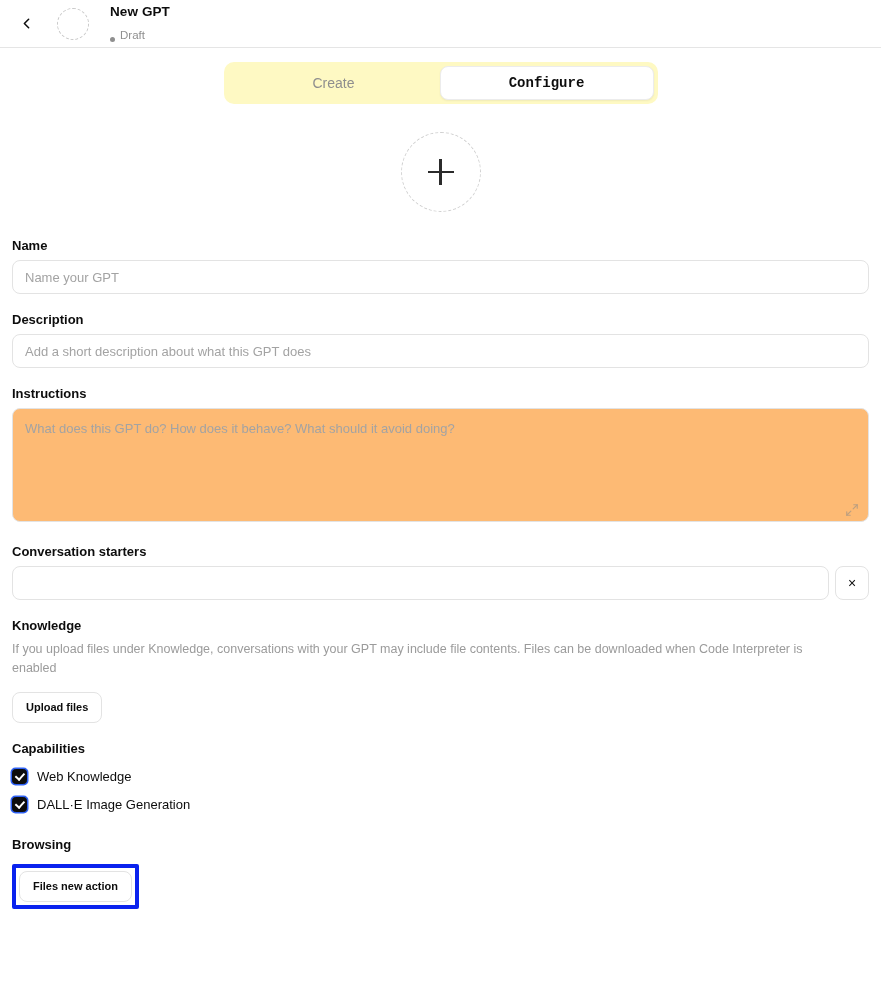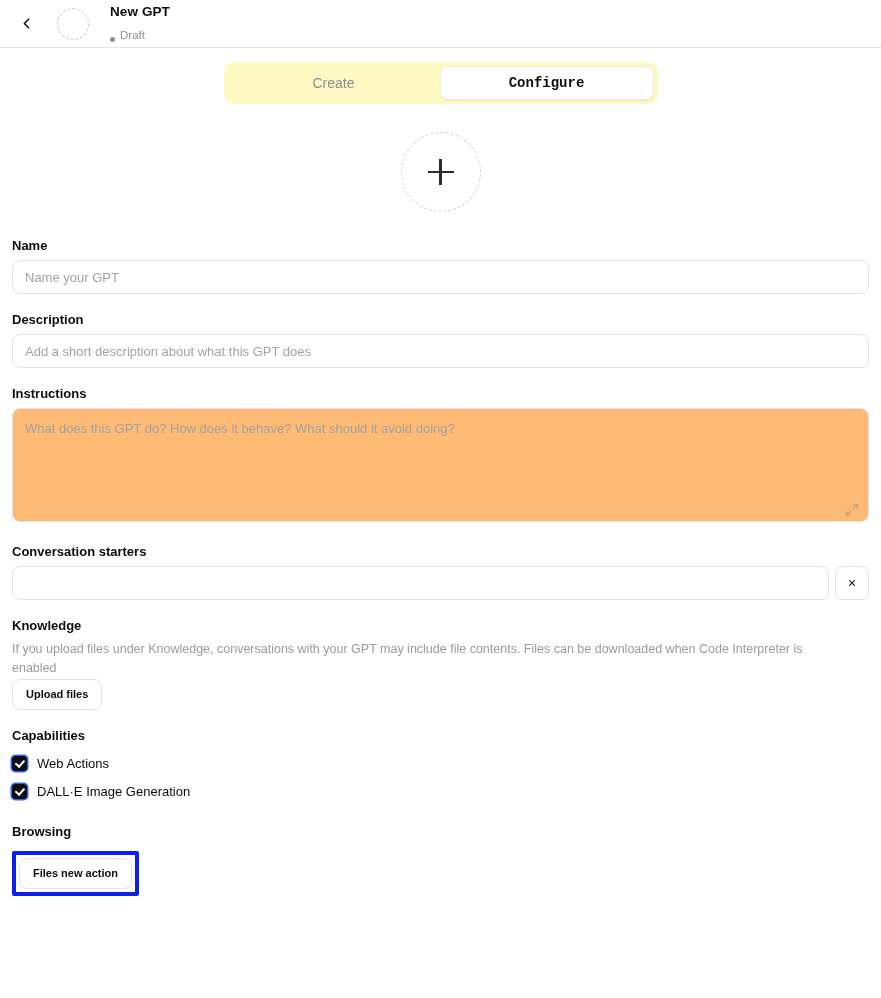--- a/index.html
+++ b/index.html
@@ -234,20 +234,21 @@
   .section-title {
     font-size: 13px;
     font-weight: bold;
     color: #0d0d0d;
     margin-bottom: 7px;
   }
   .section-desc {
     font-size: 12.5px;
     color: #9b9b9b;
     line-height: 1.55;
+    margin-bottom: 13px;
     max-width: 800px;
   }
   .btn-outline {
     display: inline-flex;
     align-items: center;
     justify-content: center;
     height: 31px;
     padding: 0 13px;
     border: 1px solid #e3e3e3;
     border-radius: 8px;
@@ -398,21 +399,21 @@
     <div class="section-desc">If you upload files under Knowledge, conversations with your GPT may include file contents. Files can be downloaded when Code Interpreter is enabled</div>
     <button class="btn-outline">Upload files</button>
   </div>
 
   <div class="field-group">
     <div class="section-title">Capabilities</div>
     <div class="cap-list">
 
       <div class="cap-row">
         <span class="checkbox checked"></span>
-        <span class="cap-label">Web Actions</span>
+        <span class="cap-label">Web Knowledge</span>
       </div>
 
       <div class="cap-row">
         <span class="checkbox checked"></span>
         <span class="cap-label">DALL·E Image Generation</span>
       </div>
 
 
     </div>
   </div>

